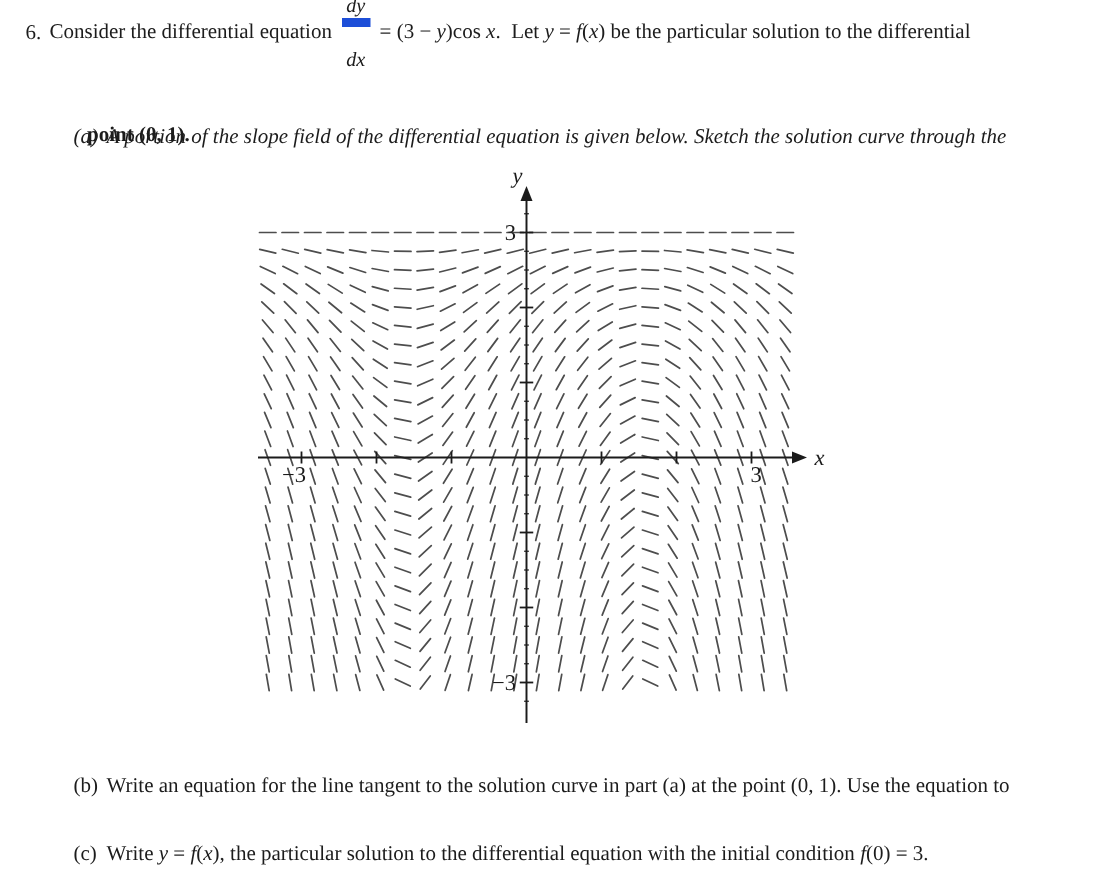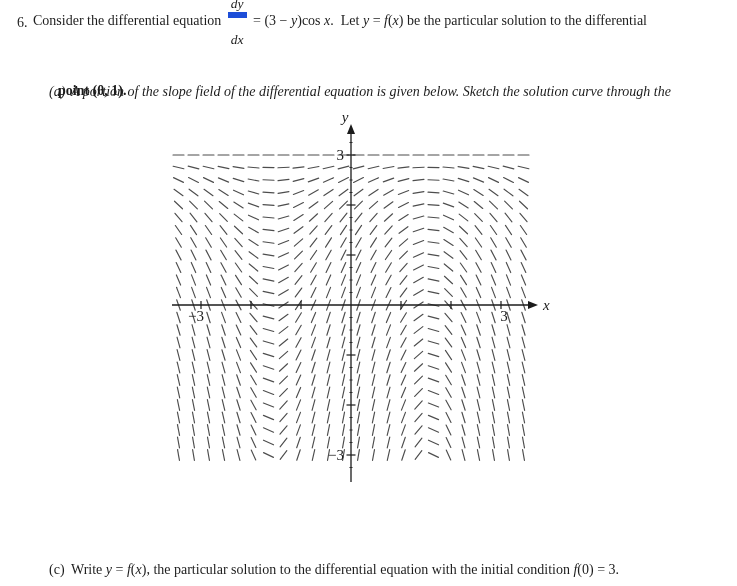--- a/index.html
+++ b/index.html
@@ -680,18 +680,21 @@
         <line x1="191.4" y1="32.5" x2="194.6" y2="32.5"></line>
       </g>
       <text x="186" y="50" text-anchor="end" font-size="15" fill="#1b1b1b">3</text>
       <text x="186" y="350" text-anchor="end" font-size="15" fill="#1b1b1b">−3</text>
       <text x="38" y="211" text-anchor="middle" font-size="15" fill="#1b1b1b">−3</text>
       <text x="346" y="211" text-anchor="middle" font-size="15" fill="#1b1b1b">3</text>
       <text x="385" y="200" text-anchor="start" font-size="15" fill="#1b1b1b" font-style="italic">x</text>
       <text x="187" y="12" text-anchor="middle" font-size="15" fill="#1b1b1b" font-style="italic">y</text>
     </svg>
 
+  <div class="line" style="left:35px;top:499px;">
+    <span class="plabel">(b)</span><span><span>Write an equation for the line tangent to the solution curve in part (a) at the point (0, 1). Use the equation to</span></span>
+  </div>
 
   <div class="line" style="left:35px;top:544px;">
     <span class="plabel">(c)</span><span><span>Write </span><span class="it">y</span><span> = </span><span class="it">f</span><span>(</span><span class="it">x</span><span>), the particular solution to the differential equation with the initial condition </span><span class="it">f</span><span>(0) = 3.</span></span>
   </div>
 
 </div>
 
 </body></html>

